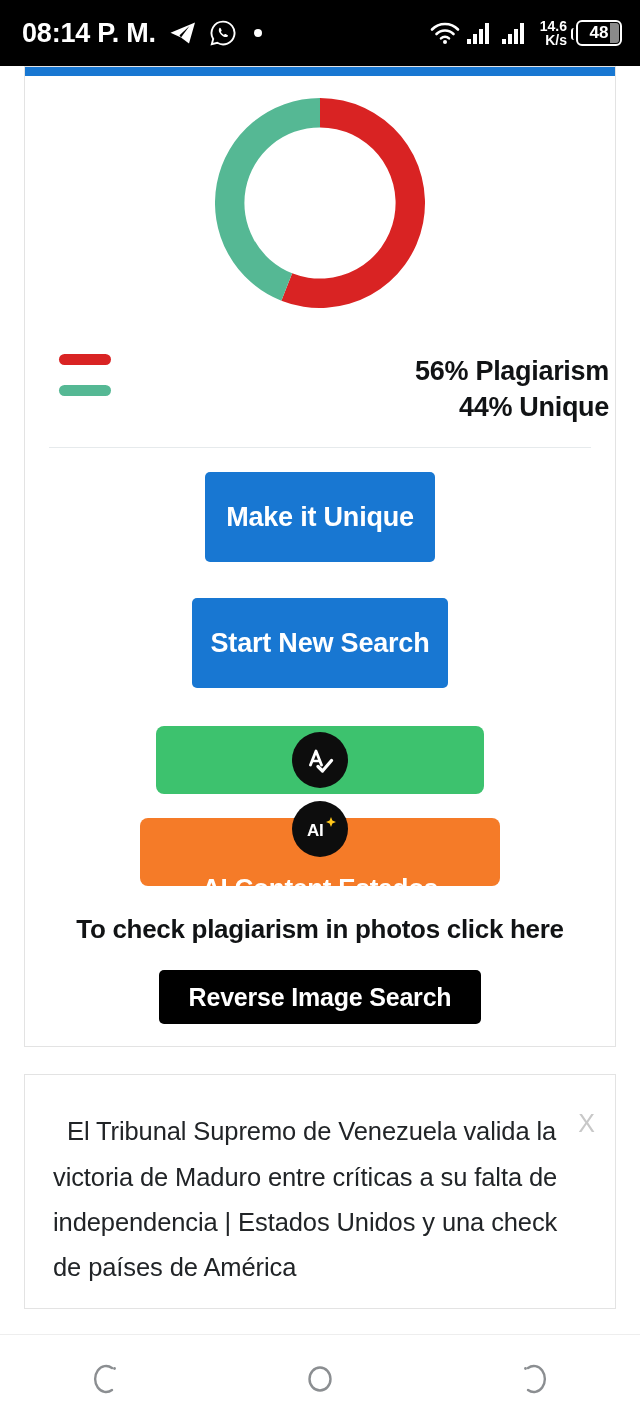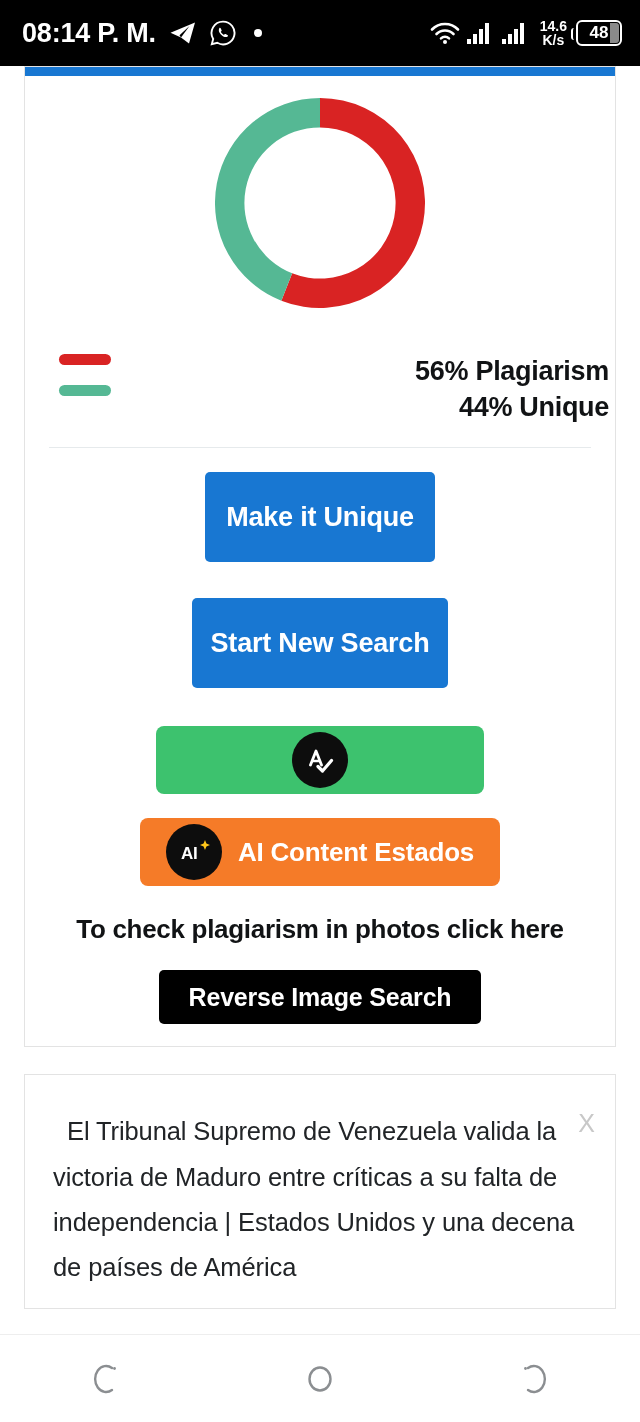--- a/index.html
+++ b/index.html
@@ -42,21 +42,21 @@
     margin-left: 5px;
   }
   .sb-right {
     display: flex;
     align-items: center;
     gap: 7px;
   }
   .sb-speed {
     display: flex;
     flex-direction: column;
-    align-items: center;
+    align-items: flex-end;
     line-height: 1.02;
     font-size: 14px;
     font-weight: 600;
     margin: 0 2px 0 3px;
   }
   .battery {
     position: relative;
     width: 46px; height: 26px;
     border: 2.5px solid #ffffff;
     border-radius: 6px;
@@ -201,20 +201,21 @@
     font-size: 26px;
     margin-top: 38px;
   }
   .btn-ai {
     width: 360px;
     height: 68px;
     border-radius: 8px;
     background: #F57B28;
     font-size: 26px;
     margin-top: 24px;
+    flex-direction: column;
   }
 
   .icon-circle {
     width: 56px; height: 56px;
     border-radius: 50%;
     background: #0d0d0d;
     display: flex;
     align-items: center;
     justify-content: center;
     flex: 0 0 auto;
@@ -414,21 +415,21 @@
       <div class="helper-text">To check plagiarism in photos click here</div>
 
       <div class="btn-block">
         <button class="btn btn-reverse">Reverse Image Search</button>
       </div>
 
     </div>
   </div>
 
   <div class="card-result">
-    <div class="result-text">El Tribunal Supremo de Venezuela valida la victoria de Maduro entre críticas a su falta de independencia | Estados Unidos y una decena de países de América</div>
+    <div class="result-text">El Tribunal Supremo de Venezuela valida la victoria de Maduro entre críticas a su falta de independencia | Estados Unidos y una check de países de América</div>
     <span class="result-close">X</span>
   </div>
 
   <div class="nav-bar">
     <div class="nav-btn">
       <svg width="34" height="38" viewBox="0 0 34 38">
         <path d="M22 8 A11 13 0 1 0 22 30" fill="none" stroke="#8b8e91" stroke-width="2.4" stroke-linecap="round"></path>
         <circle cx="24.5" cy="8.5" r="1.4" fill="#8b8e91"></circle>
       </svg>
     </div>

